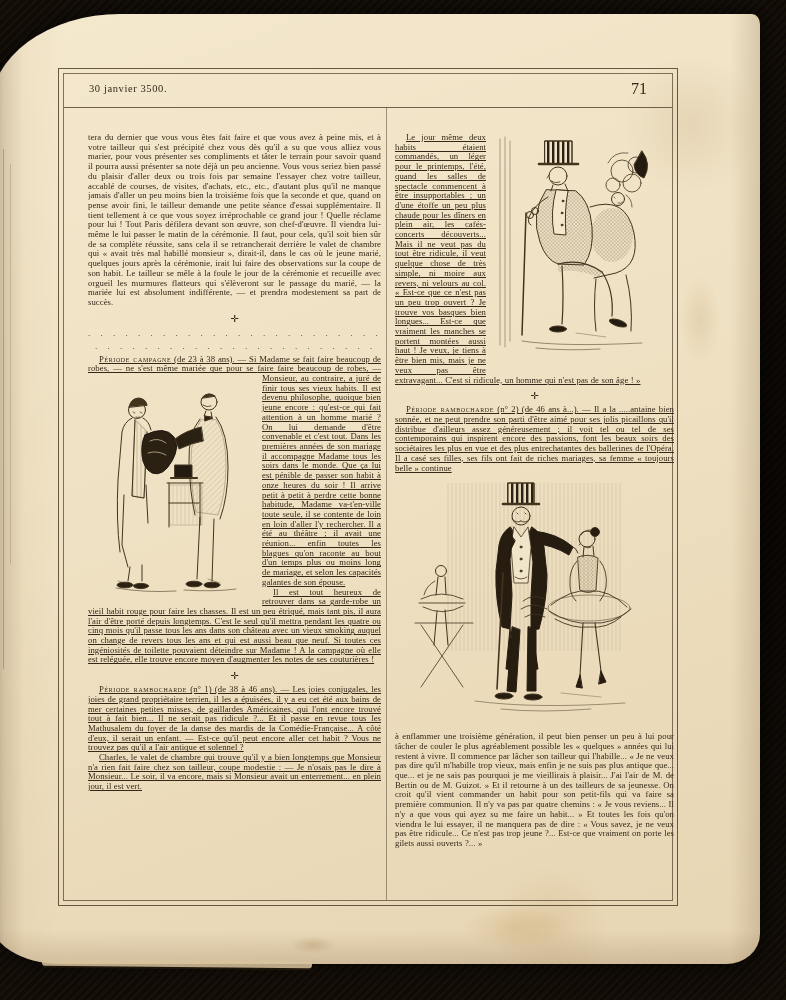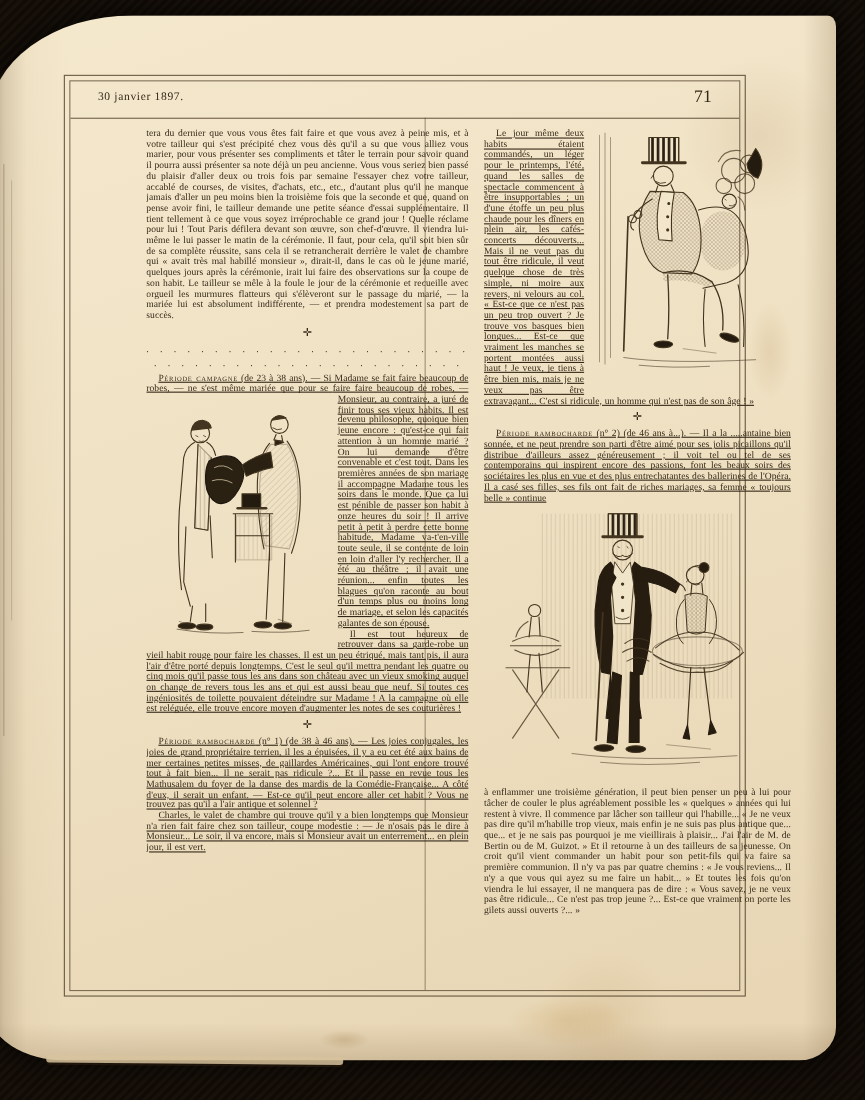--- a/index.html
+++ b/index.html
@@ -31,21 +31,21 @@
   #frame::before{content:"";position:absolute;inset:4px;border:1px solid rgba(80,63,42,.7);pointer-events:none;}
   
   .mh{position:absolute;color:#33281a;}
   #mh-date{left:30px;top:14px;font-size:10.5px;letter-spacing:.6px;}
   #mh-title{left:0;right:-44px;top:10px;text-align:center;font-size:14px;letter-spacing:7px;}
   #mh-num{right:30px;top:11px;font-size:16px;}
   #mh-rule{position:absolute;left:5px;right:5px;top:38px;height:1px;background:rgba(80,63,42,.8);}
   
   #columns{position:absolute;left:5px;right:5px;top:38px;bottom:5px;}
   #divider{position:absolute;left:322px;top:0;bottom:0;width:1px;background:rgba(80,63,42,.5);}
-  .col{position:absolute;top:10px;bottom:4px;overflow:hidden;margin-left:45px;}
+  .col{position:absolute;top:26px;bottom:4px;overflow:hidden;}
   #col-left{left:24px;width:293px;}
   #col-right{left:331px;width:279px;}
   .bt{font-size:8.7px;line-height:9.7px;text-align:justify;margin:0;color:#342919;
       letter-spacing:.05px;word-spacing:.2px;}
   .indent{text-indent:11px;text-decoration:underline;}
   .lead{font-variant:small-caps;letter-spacing:.6px;}
   .fleuron{text-align:center;font-size:10px;line-height:11px;margin:5px 0 4px;color:#342919;
       font-family:"DejaVu Sans","Liberation Sans",sans-serif;}
   .dots{white-space:nowrap;overflow:hidden;font-size:9px;line-height:11px;
       letter-spacing:4px;color:#342919;margin:2px 0 0;}
@@ -85,21 +85,21 @@
   <div id="page">
 
     <div class="gutter-line" id="gl1"></div>
     <div class="gutter-line" id="gl2"></div>
 
     <div class="stain" id="stain1"></div>
     <div class="stain" id="stain2"></div>
     <div class="stain" id="stain3"></div>
 
     <div id="frame">
-      <div class="mh" id="mh-date">30 janvier 1897.</div>
+      <div class="mh" id="mh-date">30 janvier 3500.</div>
       <div class="mh" id="mh-num">71</div>
       <div id="mh-rule"></div>
 
       <div id="columns">
         <div id="divider"></div>
 
         <div class="col" id="col-left">
           <p class="bt">tera du dernier que vous vous êtes fait faire et que vous avez à peine mis, et à votre tailleur qui s'est précipité chez vous dès qu'il a su que vous alliez vous marier, pour vous présenter ses compliments et tâter le terrain pour savoir quand il pourra aussi présenter sa note déjà un peu ancienne. Vous vous seriez bien passé du plaisir d'aller deux ou trois fois par semaine l'essayer chez votre tailleur, accablé de courses, de visites, d'achats, etc., etc., d'autant plus qu'il ne manque jamais d'aller un peu moins bien la troisième fois que la seconde et que, quand on pense avoir fini, le tailleur demande une petite séance d'essai supplémentaire. Il tient tellement à ce que vous soyez irréprochable ce grand jour ! Quelle réclame pour lui ! Tout Paris défilera devant son œuvre, son chef-d'œuvre. Il viendra lui-même le lui passer le matin de la cérémonie. Il faut, pour cela, qu'il soit bien sûr de sa complète réussite, sans cela il se retrancherait derrière le valet de chambre qui « avait très mal habillé monsieur », dirait-il, dans le cas où le jeune marié, quelques jours après la cérémonie, irait lui faire des observations sur la coupe de son habit. Le tailleur se mêle à la foule le jour de la cérémonie et recueille avec orgueil les murmures flatteurs qui s'élèveront sur le passage du marié, — la mariée lui est absolument indifférente, — et prendra modestement sa part de succès.</p>
 
           <div class="fleuron">✛</div>

